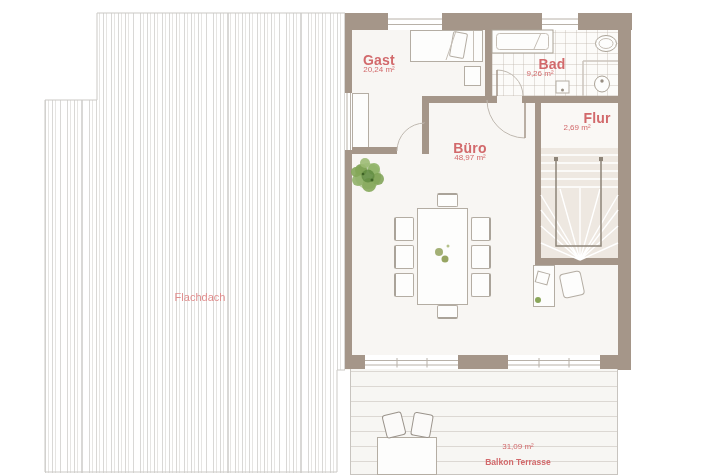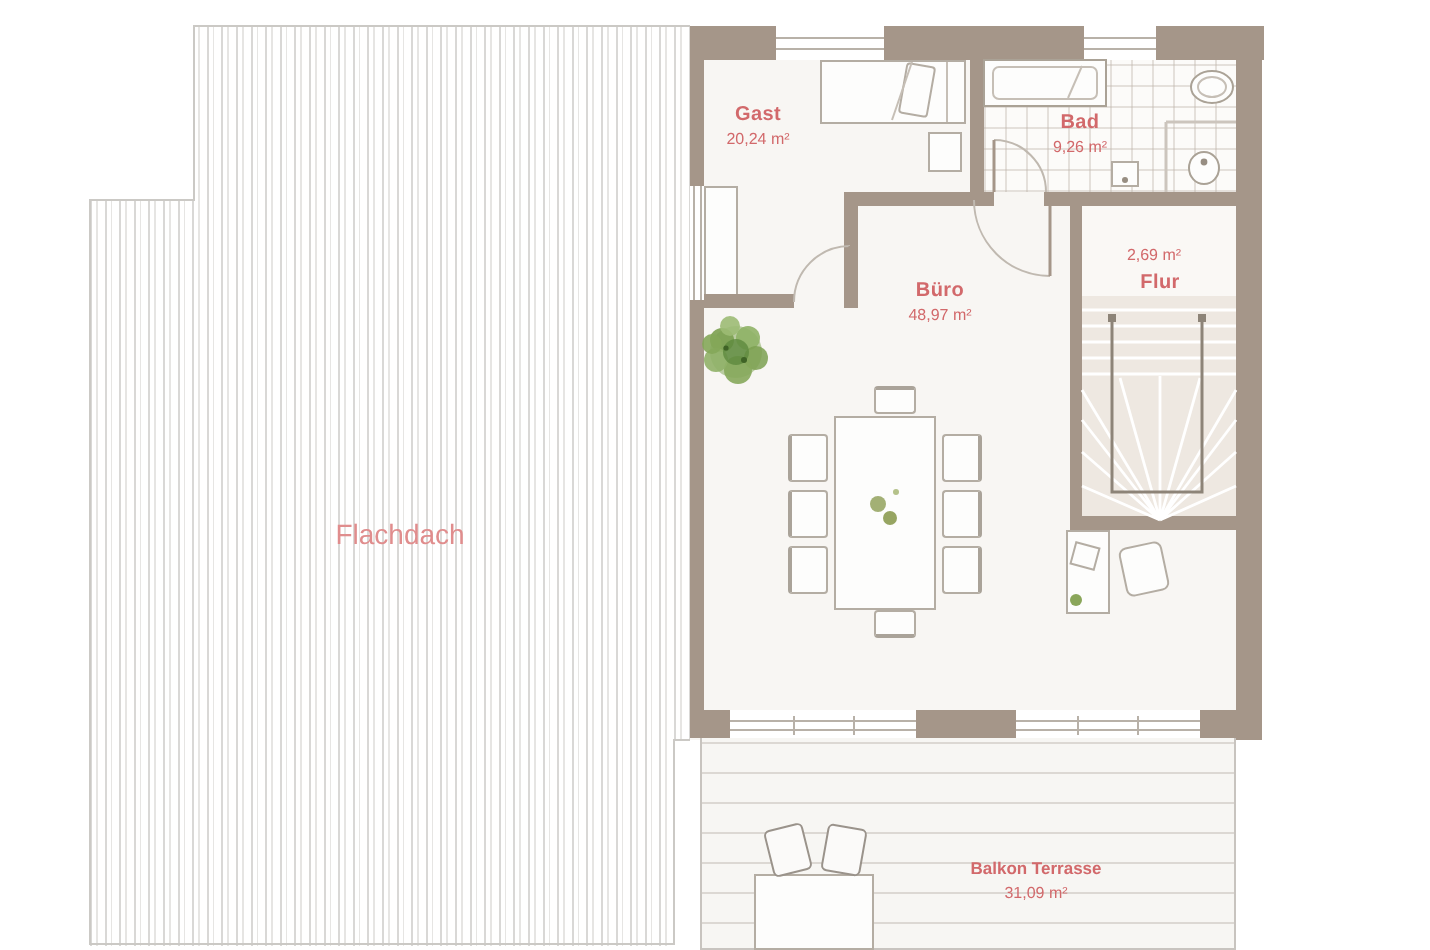--- a/index.html
+++ b/index.html
@@ -4,24 +4,24 @@
 <style>
   html,body{margin:0;padding:0;background:#ffffff;}
   #stage{position:relative;width:715px;height:475px;background:#ffffff;overflow:hidden;
          font-family:"Liberation Sans",sans-serif;}
   .abs{position:absolute;}
   .wall{position:absolute;background:var(--wall,#a59689);}
   .win{position:absolute;background:#ffffff;}
   .floor{position:absolute;background:var(--floor,#f8f6f3);}
   .furn{position:absolute;background:#fdfdfc;border:1px solid #b4ada3;box-sizing:border-box;}
   .lbl{position:absolute;color:var(--label,#d2696b);text-align:center;line-height:1.2;white-space:nowrap;}
-  .room-name{font-size:10px;font-weight:700;letter-spacing:.2px;}
+  .room-name{font-size:14px;font-weight:700;letter-spacing:.2px;}
   .room-area{font-size:8px;font-weight:400;}
-  .lbl-flachdach{font-size:14px;color:var(--flachdach,#e08d8d);font-weight:400;}
-  .lbl-balkon{font-size:8.5px;font-weight:700;}
+  .lbl-flachdach{font-size:11px;color:var(--flachdach,#e08d8d);font-weight:400;margin-top:32px;}
+  .lbl-balkon{font-size:8.5px;font-weight:700;margin-top:28px;}
   .lbl-balkon-area{font-size:8px;font-weight:400;}
   #flachdach{position:absolute;left:45px;top:13px;width:300px;height:460px;
     background-image:repeating-linear-gradient(90deg,#d9d8d6 0 1px,#ffffff 1px 3px,#e6e5e3 3px 3.8px,#ffffff 3.8px 7.3px);
     clip-path:polygon(52px 0,300px 0,300px 357px,292px 357px,292px 460px,0 460px,0 87px,52px 87px);}
   #bad-tiles{position:absolute;left:492px;top:30px;width:126px;height:66px;background-color:#fcfbf9;
     background-image:repeating-linear-gradient(0deg,rgba(190,180,170,.38) 0 1px,transparent 1px 10.5px),
                      repeating-linear-gradient(90deg,rgba(190,180,170,.38) 0 1px,transparent 1px 10.5px);}
   #stairs-bg{position:absolute;left:541px;top:148px;width:77px;height:110px;background:var(--stairs,#eee8e1);}
   #flur-floor{position:absolute;left:541px;top:103px;width:77px;height:45px;background:#faf8f5;}
   #balcony{position:absolute;left:350px;top:369px;width:268px;height:106px;box-sizing:border-box;
@@ -163,22 +163,22 @@
       <circle cx="439" cy="252" r="4" fill="#a3b075"></circle>
       <circle cx="445" cy="259" r="3.5" fill="#97a562"></circle>
       <circle cx="448" cy="246" r="1.5" fill="#b5c28a"></circle>
     </g>
     <circle cx="538" cy="300" r="3" fill="#8aa65a"></circle>
   </svg>
 
   <div class="lbl lbl-flachdach" style="left:145px;top:259px;width:110px;">Flachdach</div>
   <div class="lbl room-name" style="left:349px;top:52px;width:60px;">Gast</div>
   <div class="lbl room-area" style="left:342px;top:65px;width:74px;">20,24 m²</div>
-  <div class="lbl room-name" style="left:510px;top:56px;width:60px;">Bad</div>
+  <div class="lbl room-name" style="left:522px;top:56px;width:60px;">Bad</div>
   <div class="lbl room-area" style="left:506px;top:69px;width:68px;">9,26 m²</div>
-  <div class="lbl room-name" style="left:550px;top:110px;width:60px;margin-top:26px;">Flur</div>
+  <div class="lbl room-name" style="left:567px;top:110px;width:60px;">Flur</div>
   <div class="lbl room-area" style="left:543px;top:123px;width:68px;">2,69 m²</div>
   <div class="lbl room-name" style="left:440px;top:140px;width:60px;">Büro</div>
   <div class="lbl room-area" style="left:433px;top:153px;width:74px;">48,97 m²</div>
   <div class="lbl lbl-balkon" style="left:453px;top:429px;width:130px;">Balkon Terrasse</div>
   <div class="lbl lbl-balkon-area" style="left:483px;top:442px;width:70px;">31,09 m²</div>
 
 </div>
 
 </body></html>

